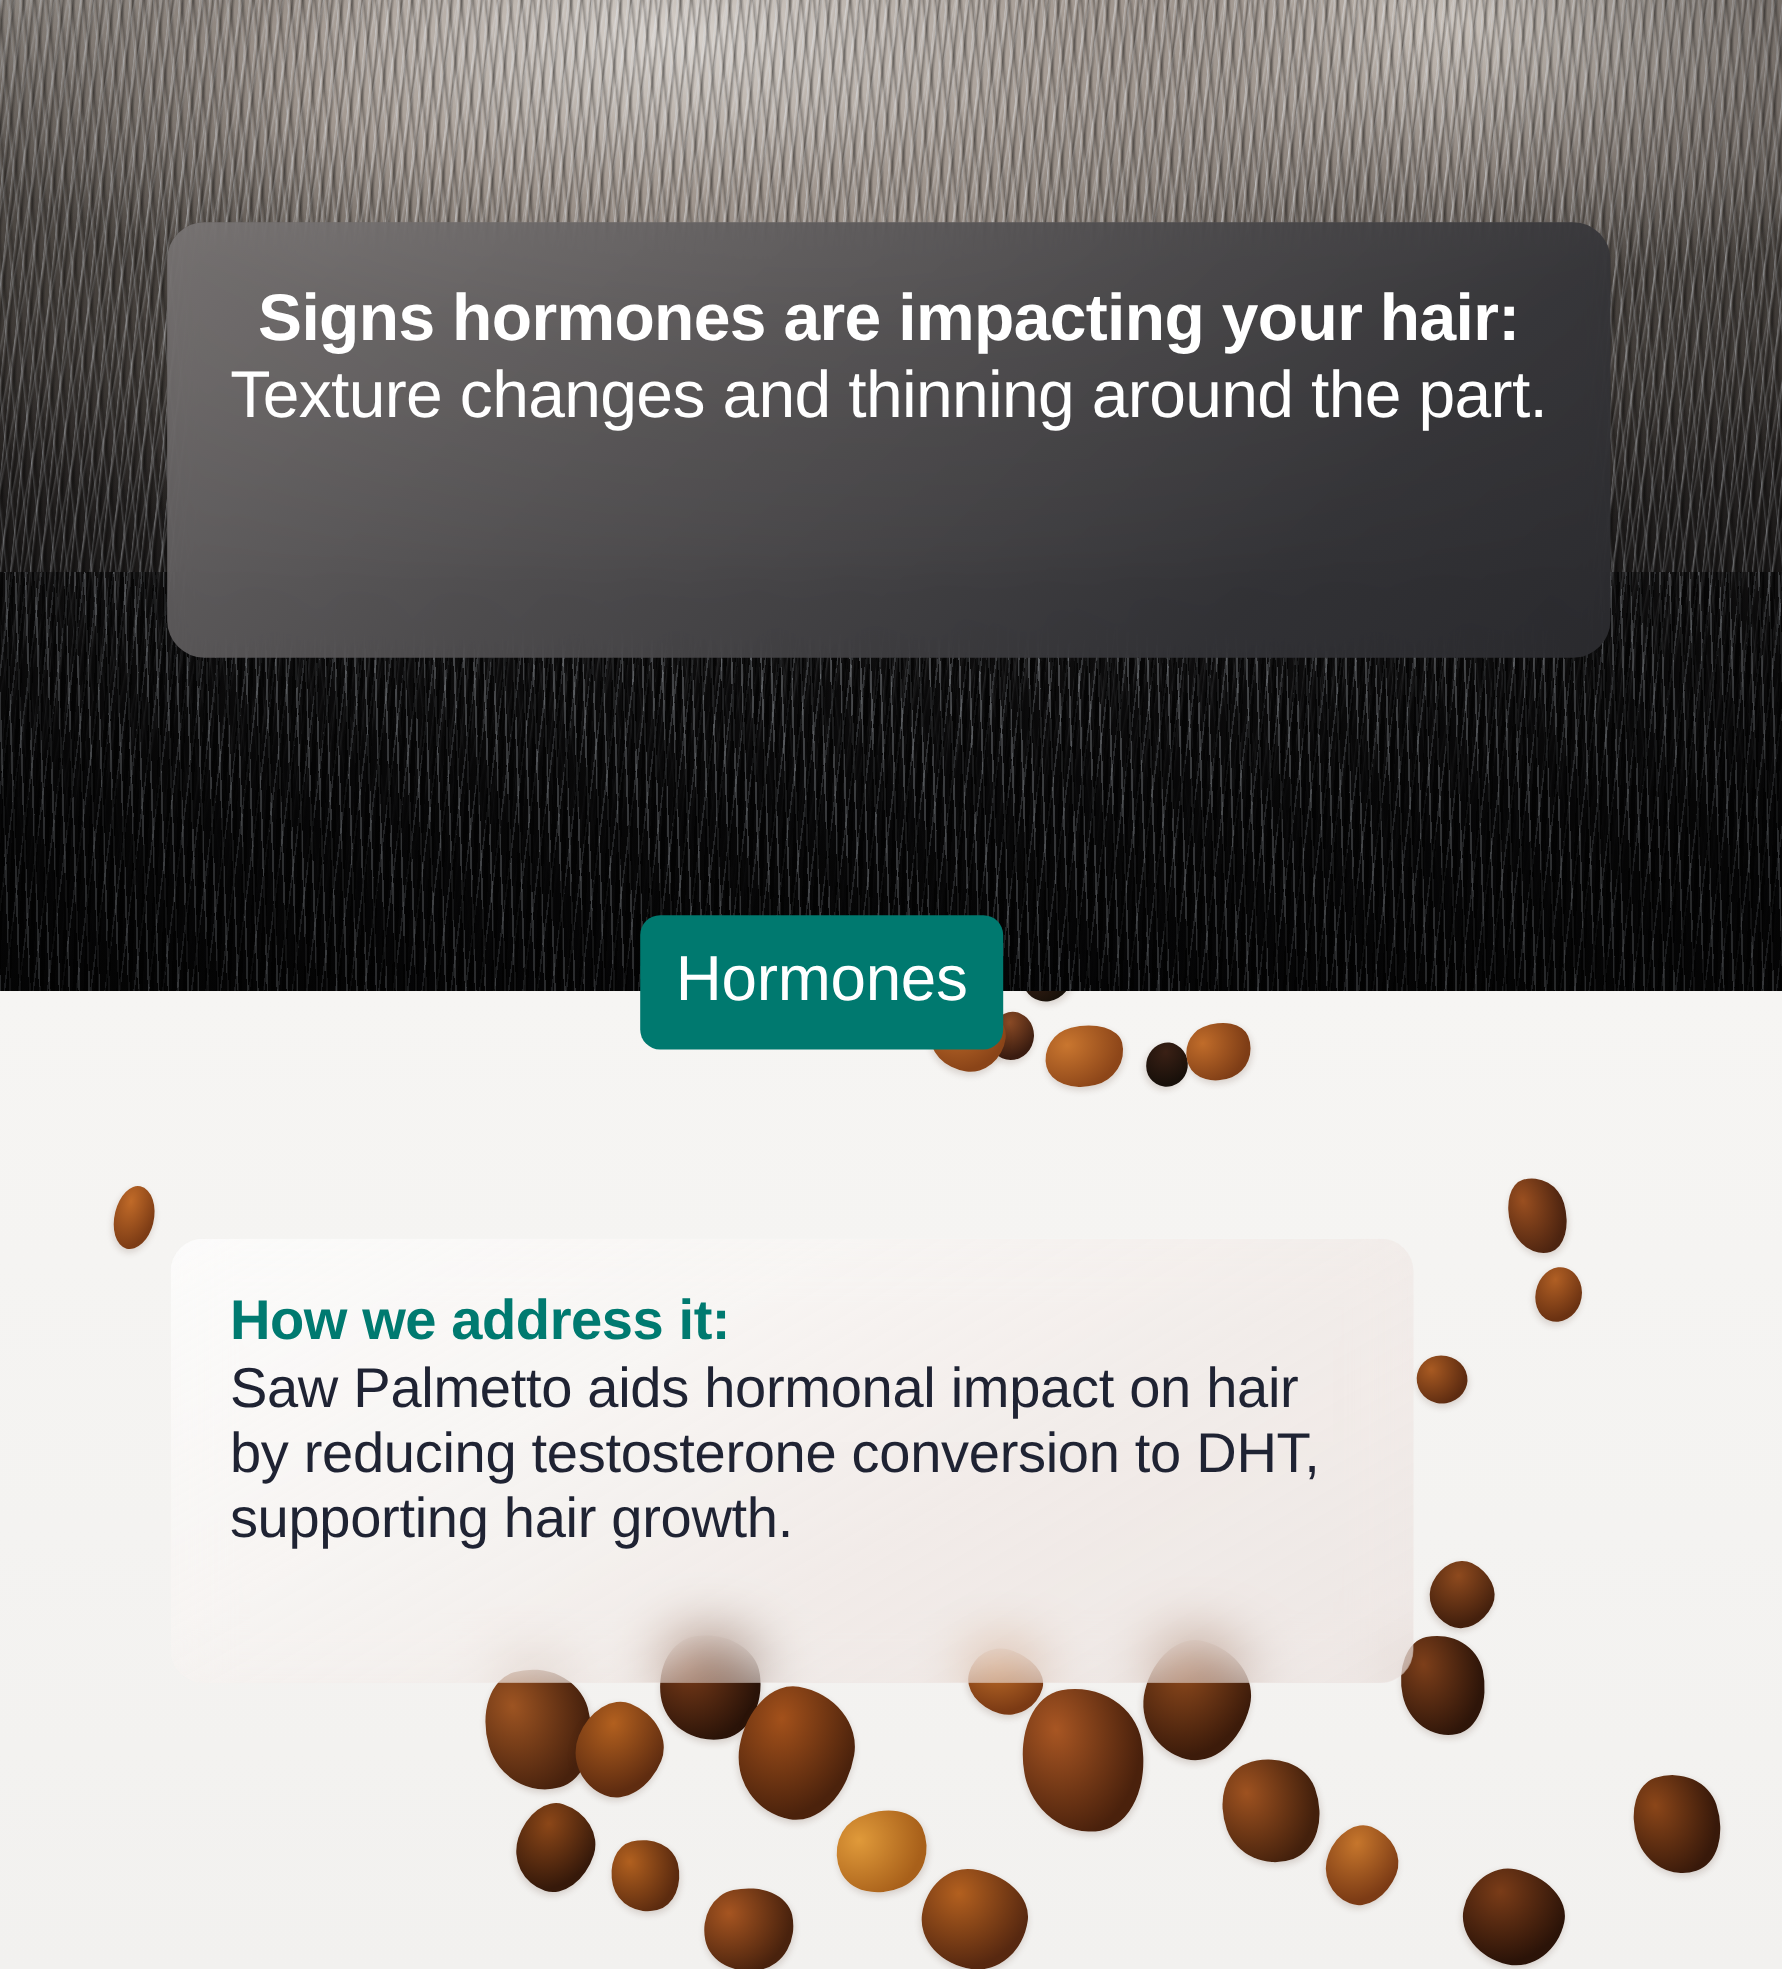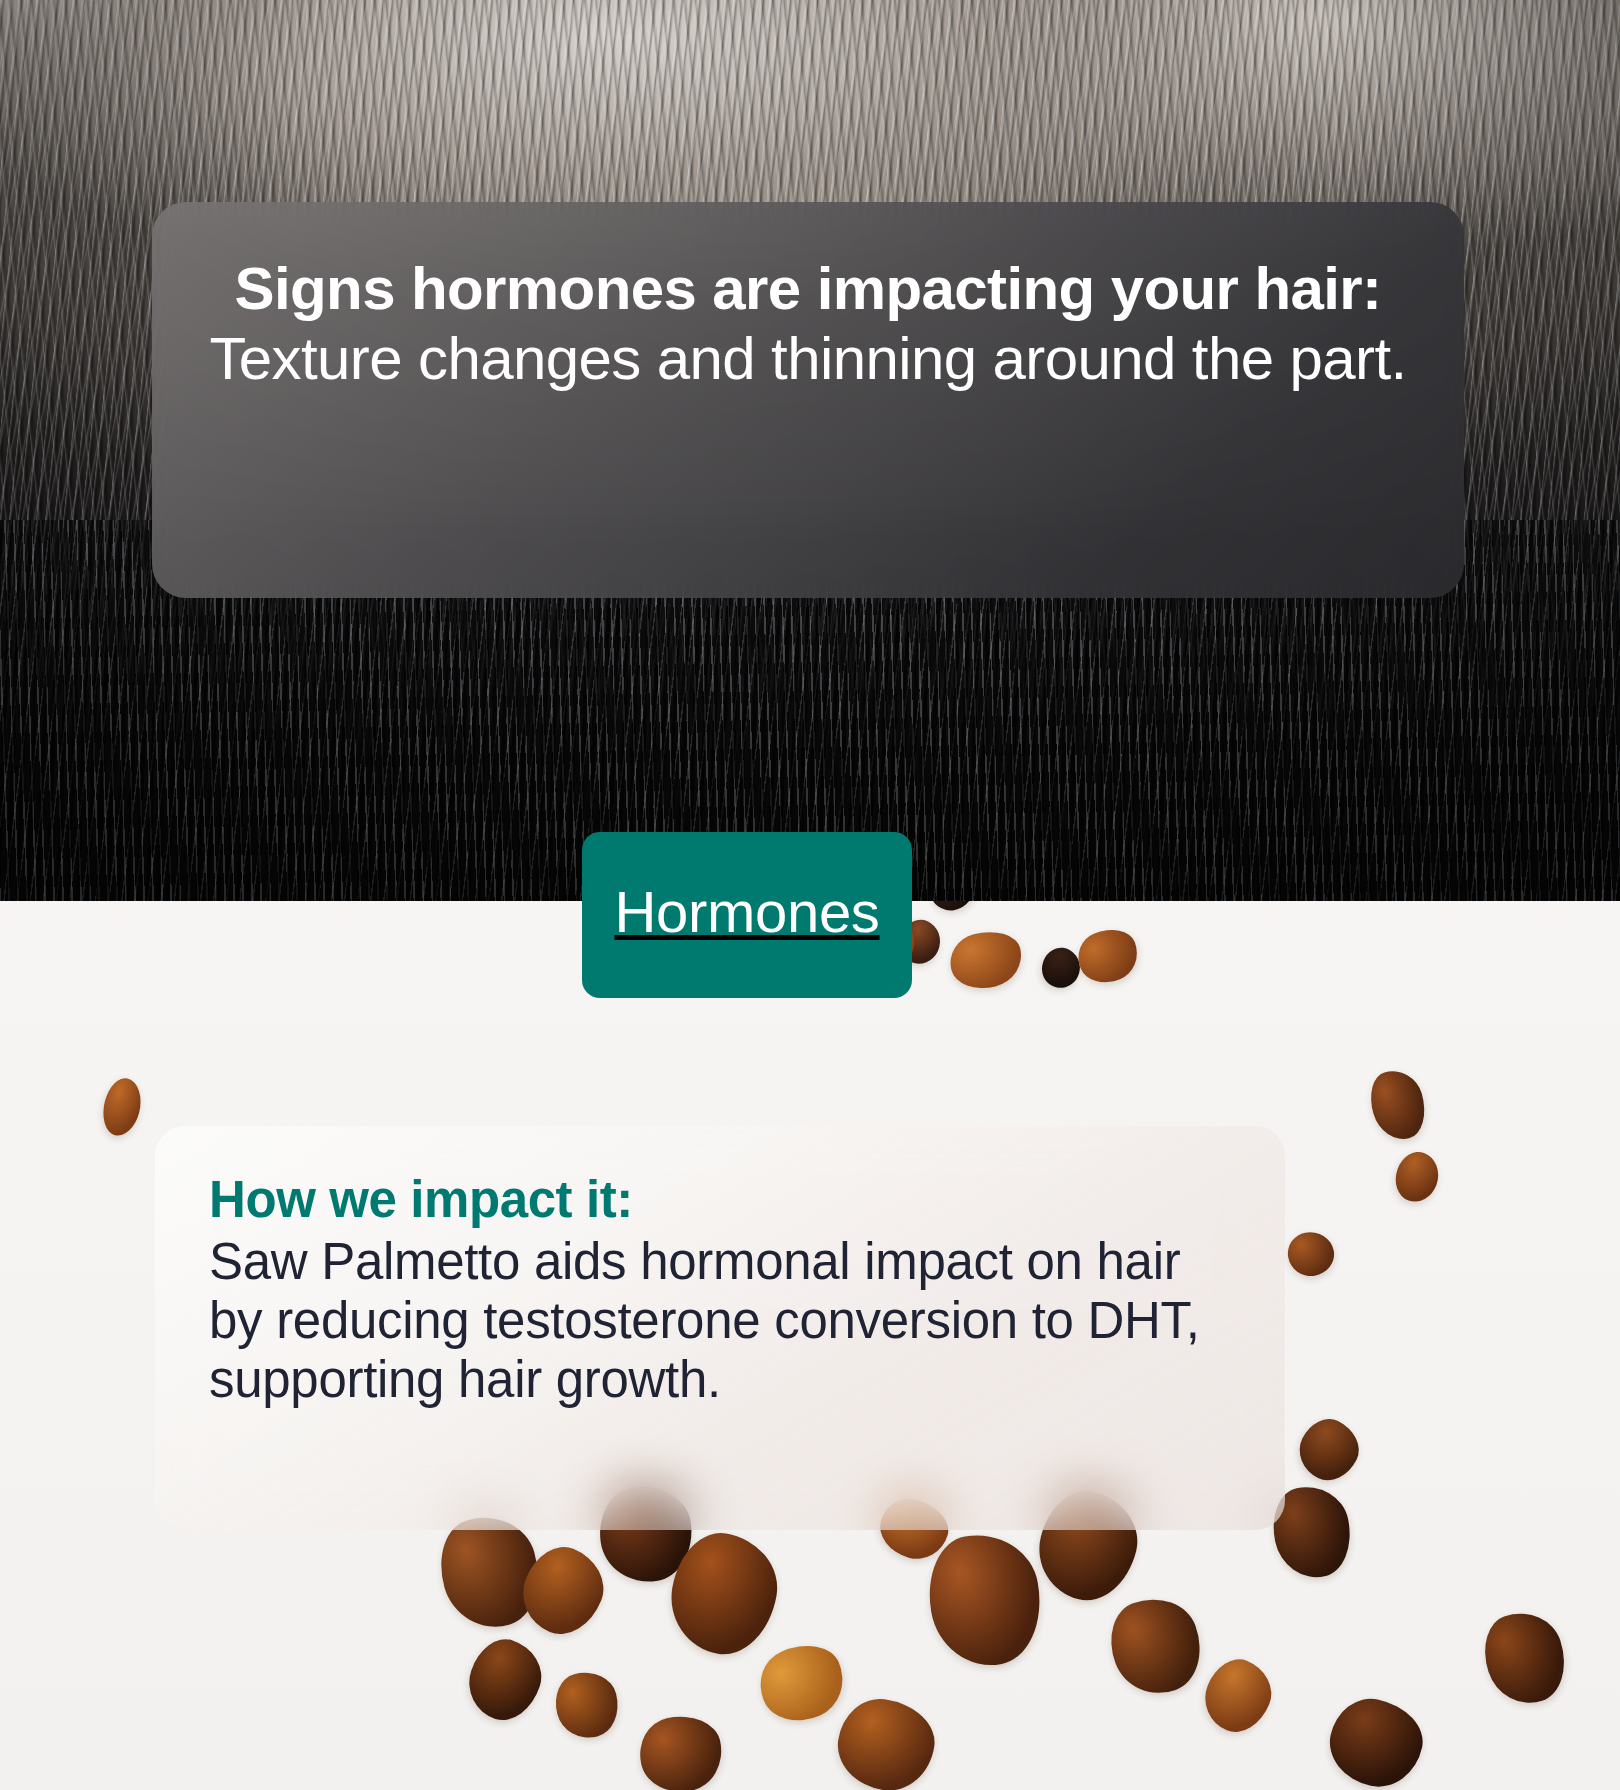--- a/index.html
+++ b/index.html
@@ -75,26 +75,25 @@
     font-size:60px;
     line-height:1.17;
     letter-spacing:-.6px;
     font-weight:400;
     text-align:center;
   }
   #quote-text .lead{ font-weight:700; }
 
   
   #hormones-badge{
-    position:absolute; left:582px; top:832px; width:330px; height:166px;
+    position:absolute; left:582px; top:832px; width:330px; height:122px;
     background:#00796F;
     border-radius:18px;
     display:flex; align-items:center; justify-content:center;
     padding-bottom:6px;
-    text-decoration:underline;
   }
   #hormones-badge span{
     color:#ffffff; font-size:58px; line-height:1; letter-spacing:-.3px; font-weight:400;
   }
 
   
   #botanical-panel{
     position:absolute; left:0; top:901px; width:1620px; height:889px;
     background:linear-gradient(180deg,#F6F5F3 0%, #F4F3F1 55%, #F2F1EF 100%);
     overflow:hidden;
@@ -165,15 +164,15 @@
     <div class="chip" style="left: 838px; top: 799px; width: 96px; height: 90px; transform: rotate(8deg); background: radial-gradient(at 32% 26%, rgb(179, 96, 31) 0%, rgb(87, 40, 16) 72%, rgb(87, 40, 16) 100%); box-shadow: rgba(70, 40, 20, 0.18) 0px 3px 7px;"></div>
     <div class="chip" style="left: 640px; top: 815px; width: 82px; height: 76px; transform: rotate(-12deg); background: radial-gradient(at 32% 26%, rgb(166, 85, 33) 0%, rgb(73, 34, 13) 72%, rgb(73, 34, 13) 100%); box-shadow: rgba(70, 40, 20, 0.18) 0px 3px 7px;"></div>
     <div class="chip" style="left: 1206px; top: 759px; width: 64px; height: 72px; transform: rotate(22deg); background: radial-gradient(at 32% 26%, rgb(198, 118, 44) 0%, rgb(124, 59, 21) 72%, rgb(124, 59, 21) 100%); box-shadow: rgba(70, 40, 20, 0.18) 0px 3px 7px;"></div>
   </section>
 
 <div id="hormones-badge">
   <span>Hormones</span>
 </div>
 
 <div id="answer-card">
-  <h2 id="answer-heading">How we impact it:</h2>
+  <h2 id="answer-heading">How we address it:</h2>
   <p id="answer-body">Saw Palmetto aids hormonal impact on hair by reducing testosterone conversion to DHT, supporting hair growth.</p>
 </div>
 
 </body></html>

